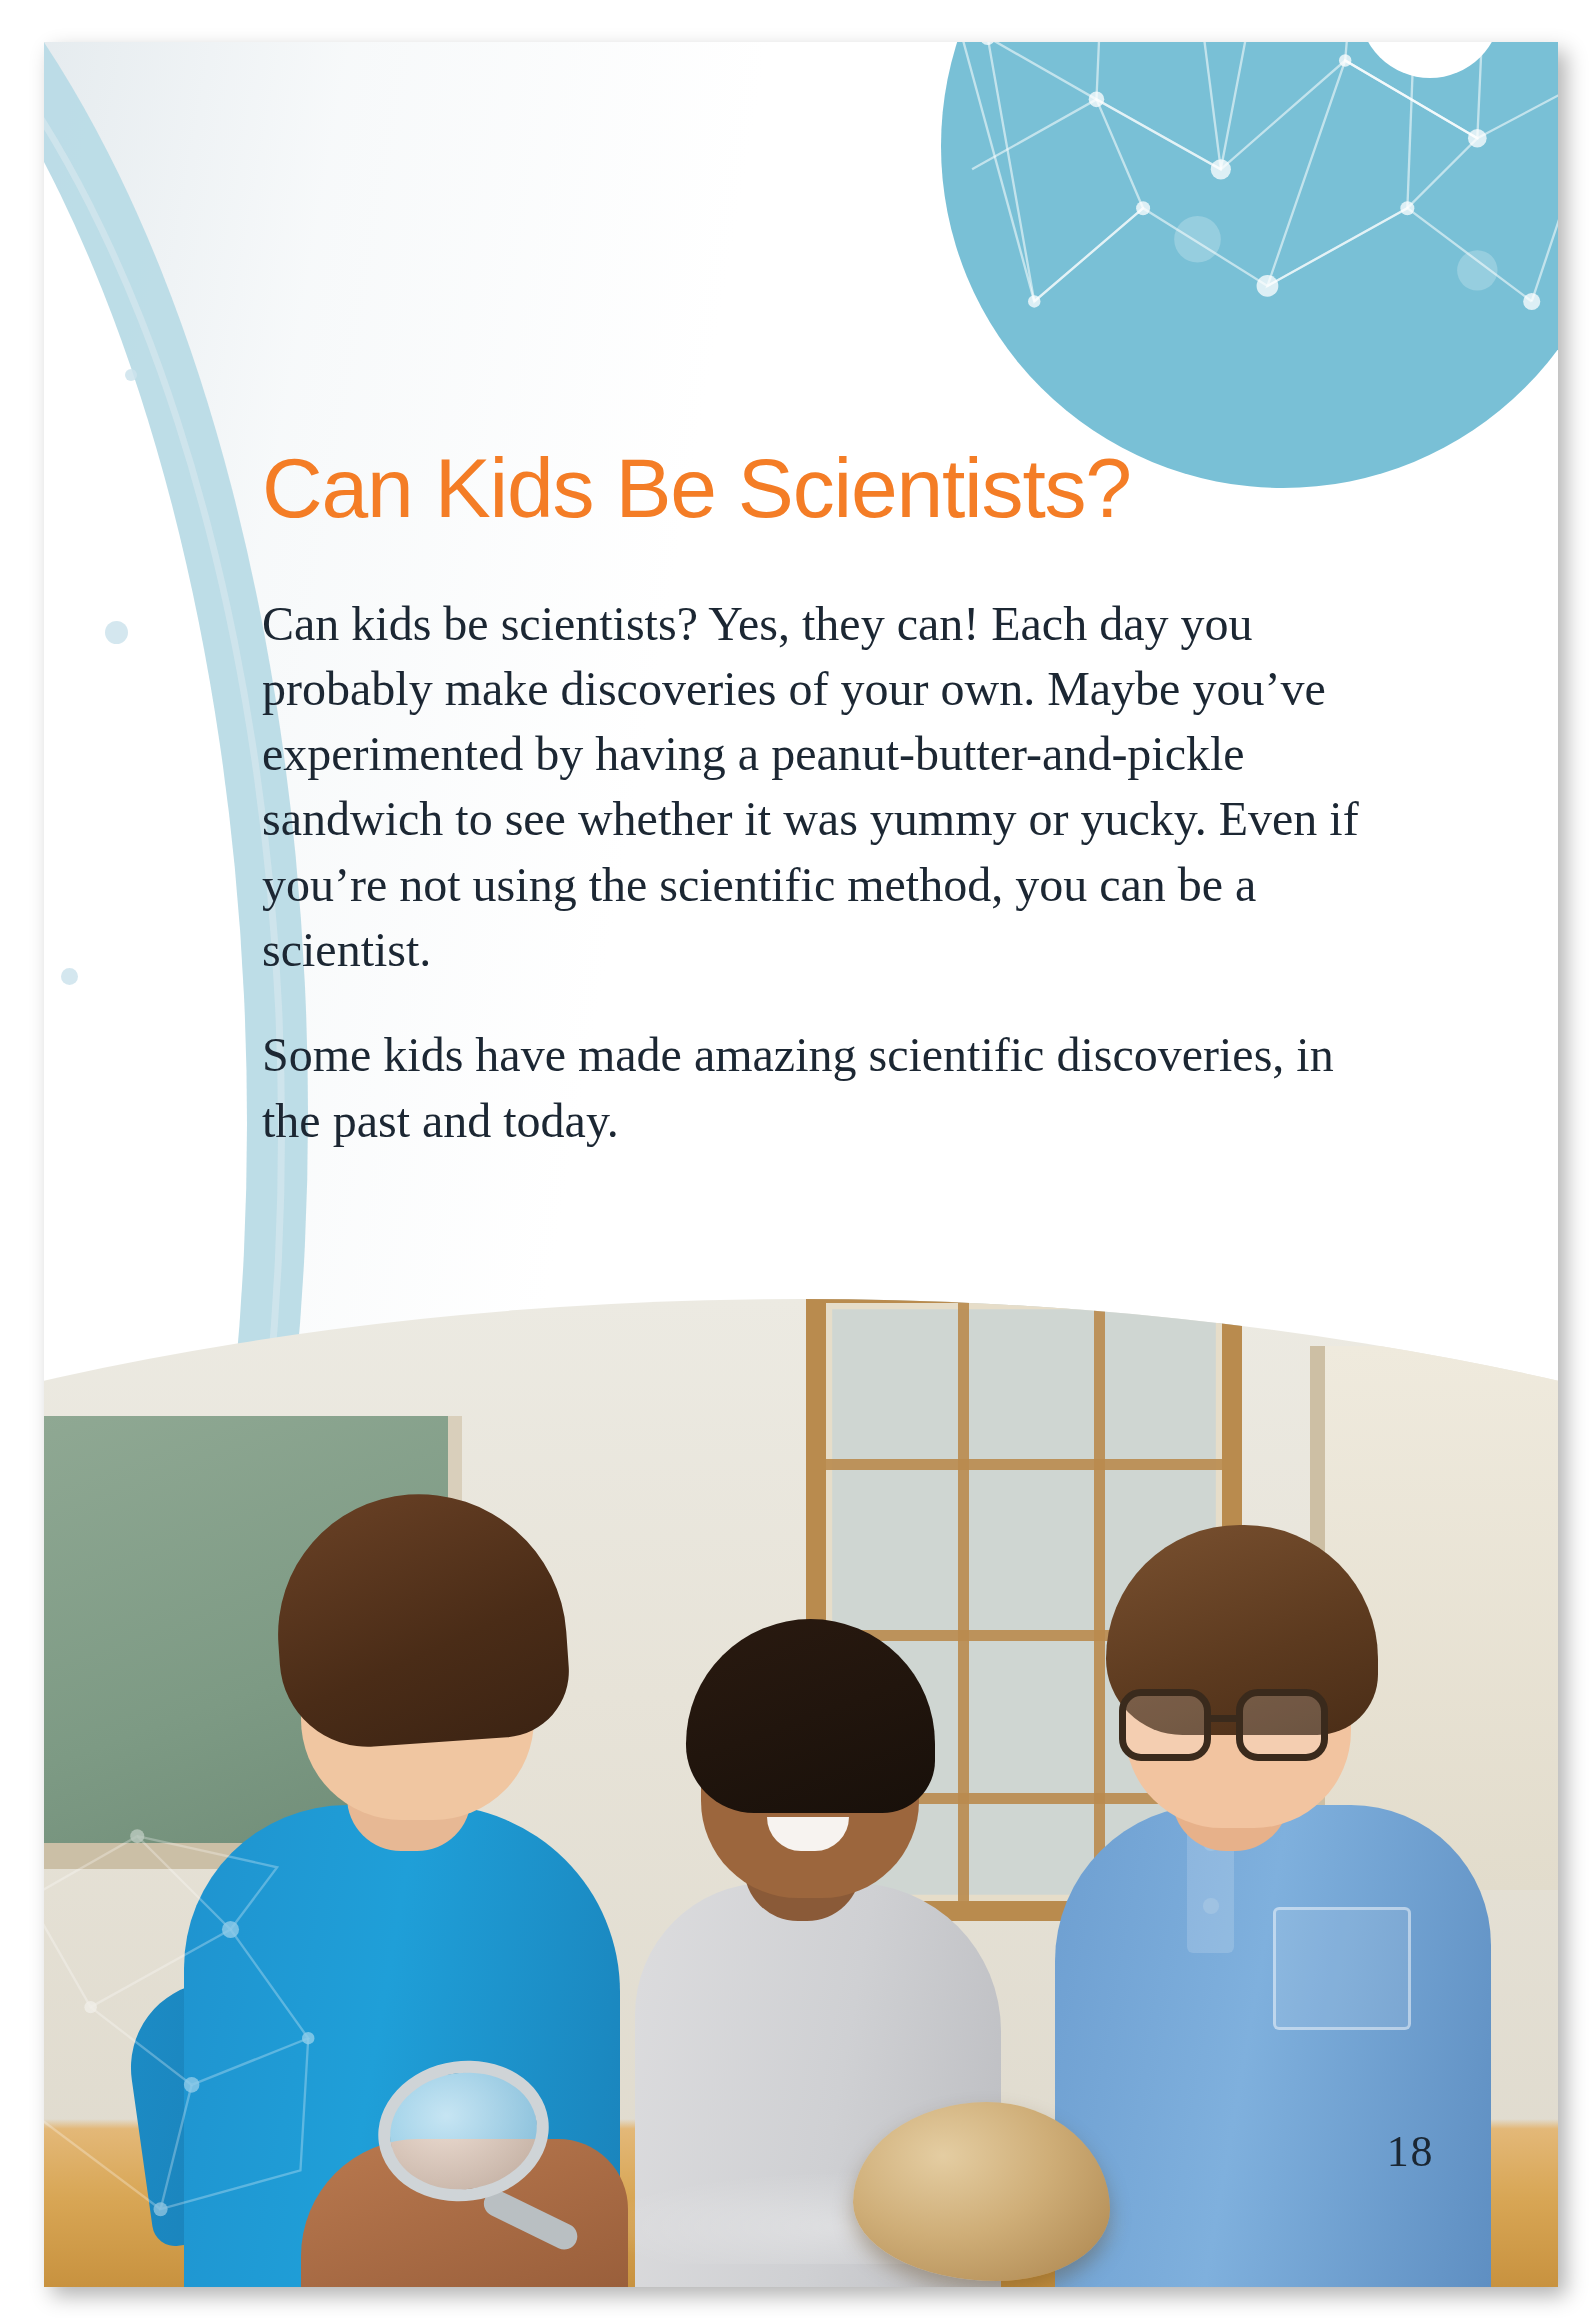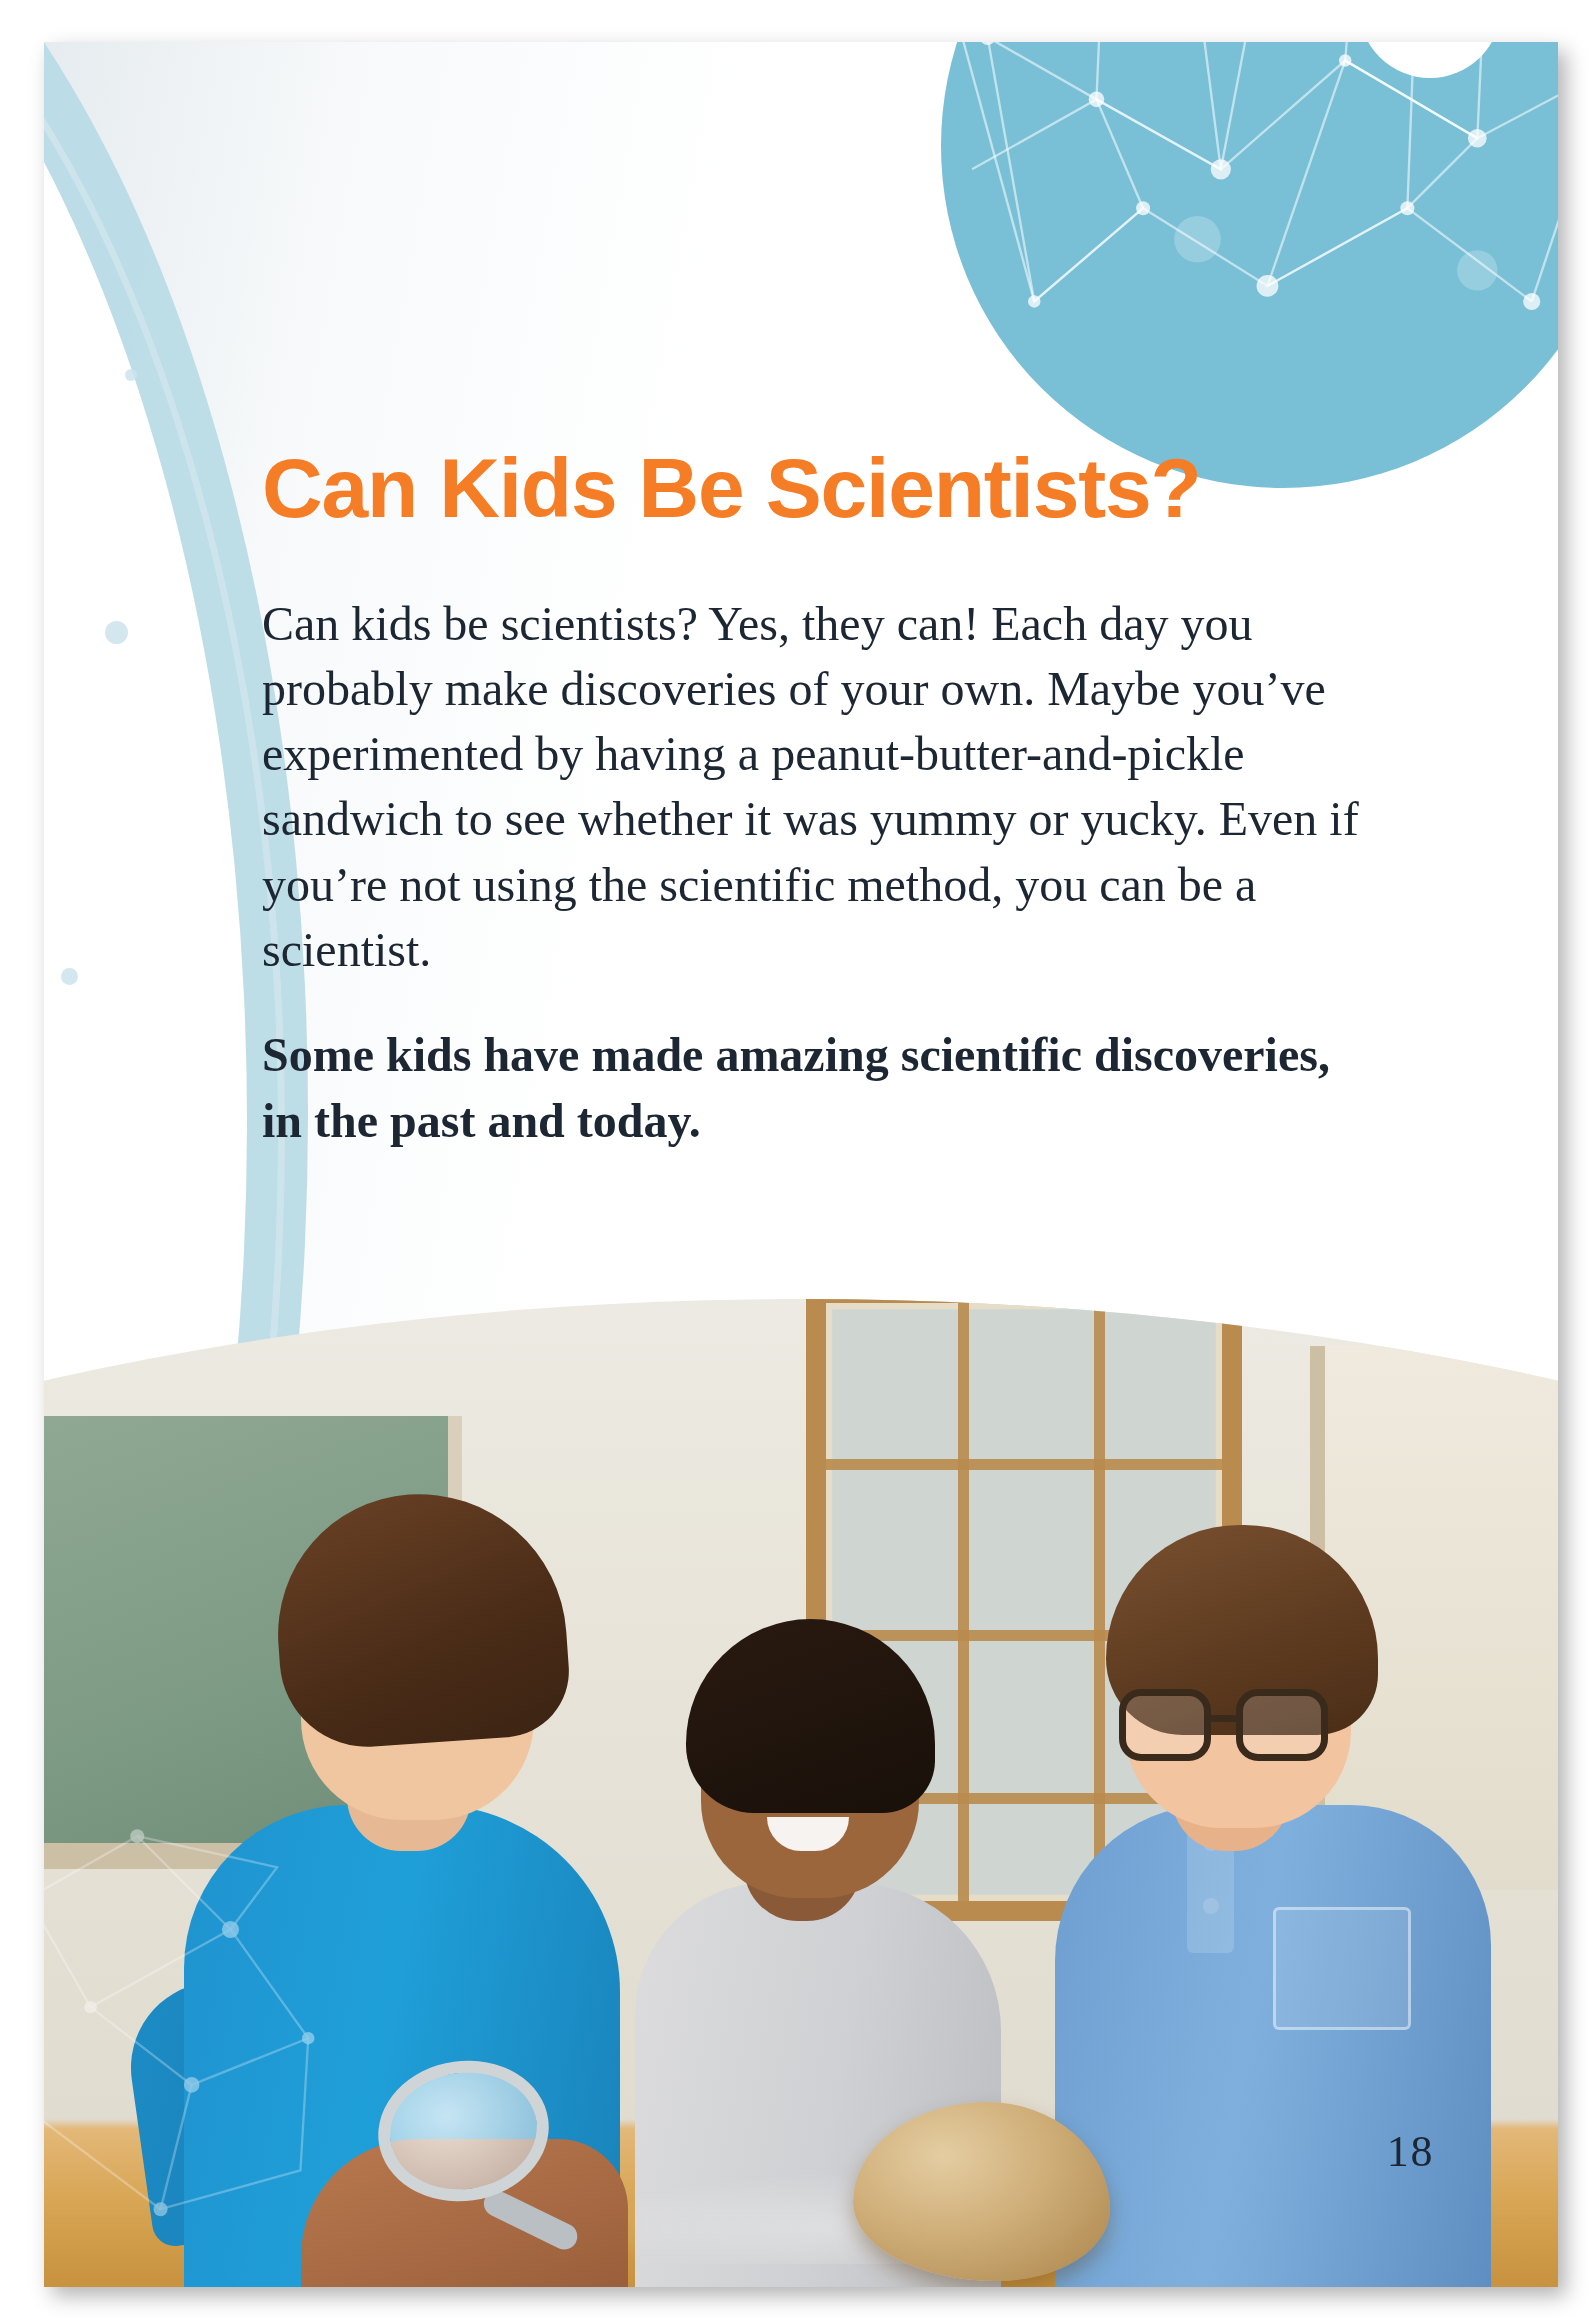--- a/index.html
+++ b/index.html
@@ -112,37 +112,37 @@
 
   
   .content {
     position: absolute;
     left: 218px;
     top: 404px;
     width: 1108px;
   }
   .chapter-title {
     font-family: "Liberation Sans", sans-serif;
-    font-weight: bold;
+    font-weight: normal;
     font-size: 84px;
     letter-spacing: -1.2px;
     color: #f47d26;
     margin: 0 0 59px 0;
     line-height: 1.02;
     white-space: nowrap;
   }
   .body-par {
     font-family: "Liberation Serif", serif;
     font-size: 48px;
     line-height: 1.36;
     color: #1c2733;
     margin: 0 0 40px 0;
     max-width: 1104px;
   }
-  .body-par:last-child { margin-bottom: 0; font-weight: bold; }
+  .body-par:last-child { margin-bottom: 0; }
 
   
   .photo-frame {
     position: absolute;
     left: 0;
     bottom: 0;
     width: 1514px;
     height: 988px;
     overflow: hidden;
   }

